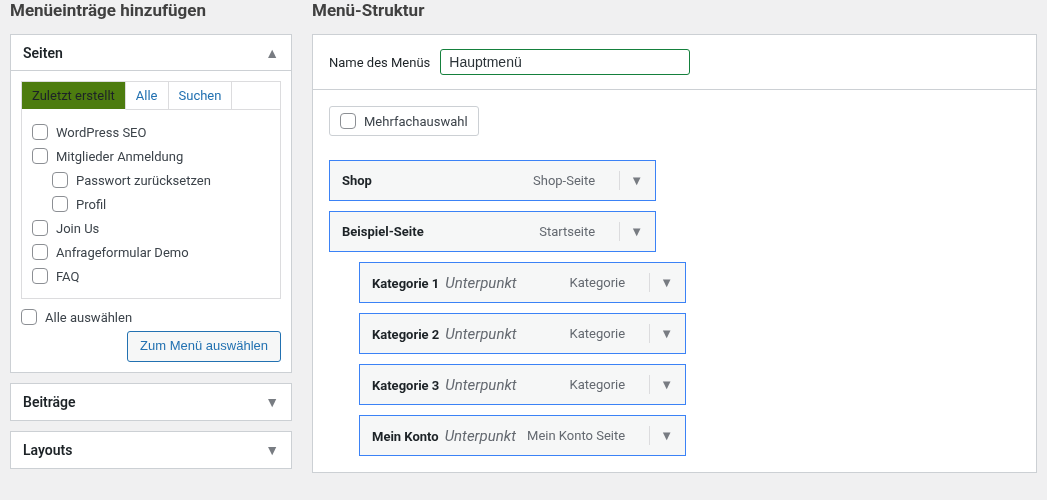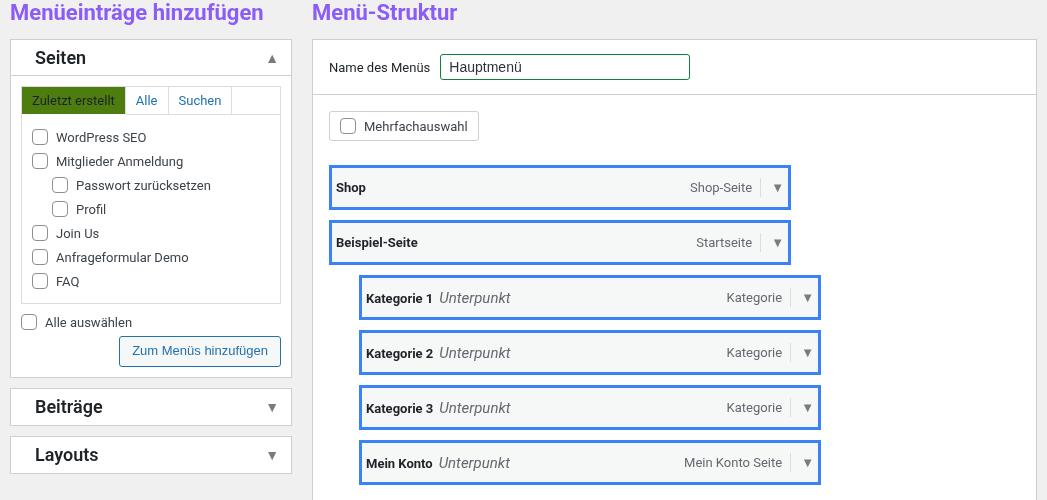--- a/index.html
+++ b/index.html
@@ -19,46 +19,45 @@
     padding: 0 10px;
   }
   .left-col {
     width: 282px;
     flex-shrink: 0;
   }
   .right-col {
     flex: 1;
   }
   h2 {
-    font-size: 22px;
+    font-size: 17px;
     font-weight: 700;
-    color: #8b5cf6;
+    color: #404040;
     margin-bottom: 10px;
     padding: 0 0 4px 0;
   }
   .postbox {
     background: #fff;
     border: 1px solid #ccd0d4;
     margin-bottom: 10px;
   }
   .postbox-header {
     display: flex;
     align-items: center;
     justify-content: space-between;
     padding: 4px 12px;
     border-bottom: 1px solid #ccd0d4;
     cursor: pointer;
     min-height: 36px;
   }
   .postbox.collapsed .postbox-header { border-bottom: none; }
   .postbox-header h3 {
-    font-size: 18px;
+    font-size: 14px;
     font-weight: 600;
     color: #1d2327;
-    margin-left: 12px;
   }
   .toggle-icon {
     color: #787c82;
     font-size: 14px;
   }
   .postbox-body {
     padding: 10px;
   }
   .tabs {
     display: flex;
@@ -174,27 +173,27 @@
     border-radius: 3px;
     padding: 6px 10px;
     margin-bottom: 24px;
   }
   .menu-items {
     display: flex;
     flex-direction: column;
     gap: 10px;
   }
   .menu-item {
-    border: 3px solid #3b82f6;
+    border: 1px solid #3b82f6;
     background: #f6f7f7;
     display: flex;
     align-items: center;
     justify-content: space-between;
-    padding: 10px 4px;
-    width: 462px;
+    padding: 10px 12px;
+    width: 327px;
     cursor: move;
   }
   .menu-item.depth-1 {
     margin-left: 30px;
   }
   .menu-item-left {
     display: flex;
     align-items: baseline;
     gap: 6px;
   }
@@ -204,21 +203,21 @@
     color: #1d2327;
   }
   .menu-item-sub {
     font-style: italic;
     color: #646970;
     font-size: 15px;
   }
   .menu-item-right {
     display: flex;
     align-items: center;
-    gap: 8px;
+    gap: 24px;
     color: #646970;
     font-size: 13px;
   }
   .menu-item-toggle {
     border-left: 1px solid #dcdcde;
     padding: 2px 0 2px 10px;
     color: #787c82;
     cursor: pointer;
   }
   .add-controls {
@@ -278,21 +277,21 @@
               </li>
             </ul>
         </div>
         <div class="select-all-row">
           <div class="select-all-left">
             <input type="checkbox" style="">
             <span>Alle auswählen</span>
           </div>
         </div>
         <div class="add-controls">
-          <button class="btn">Zum Menüs hinzufügen</button>
+          <button class="btn">Zum Menü auswählen</button>
         </div>
       </div>
     </div>
 
     <div class="postbox collapsed">
       <div class="postbox-header">
         <h3>Beiträge</h3>
         <span class="toggle-icon">▼</span>
       </div>
 

